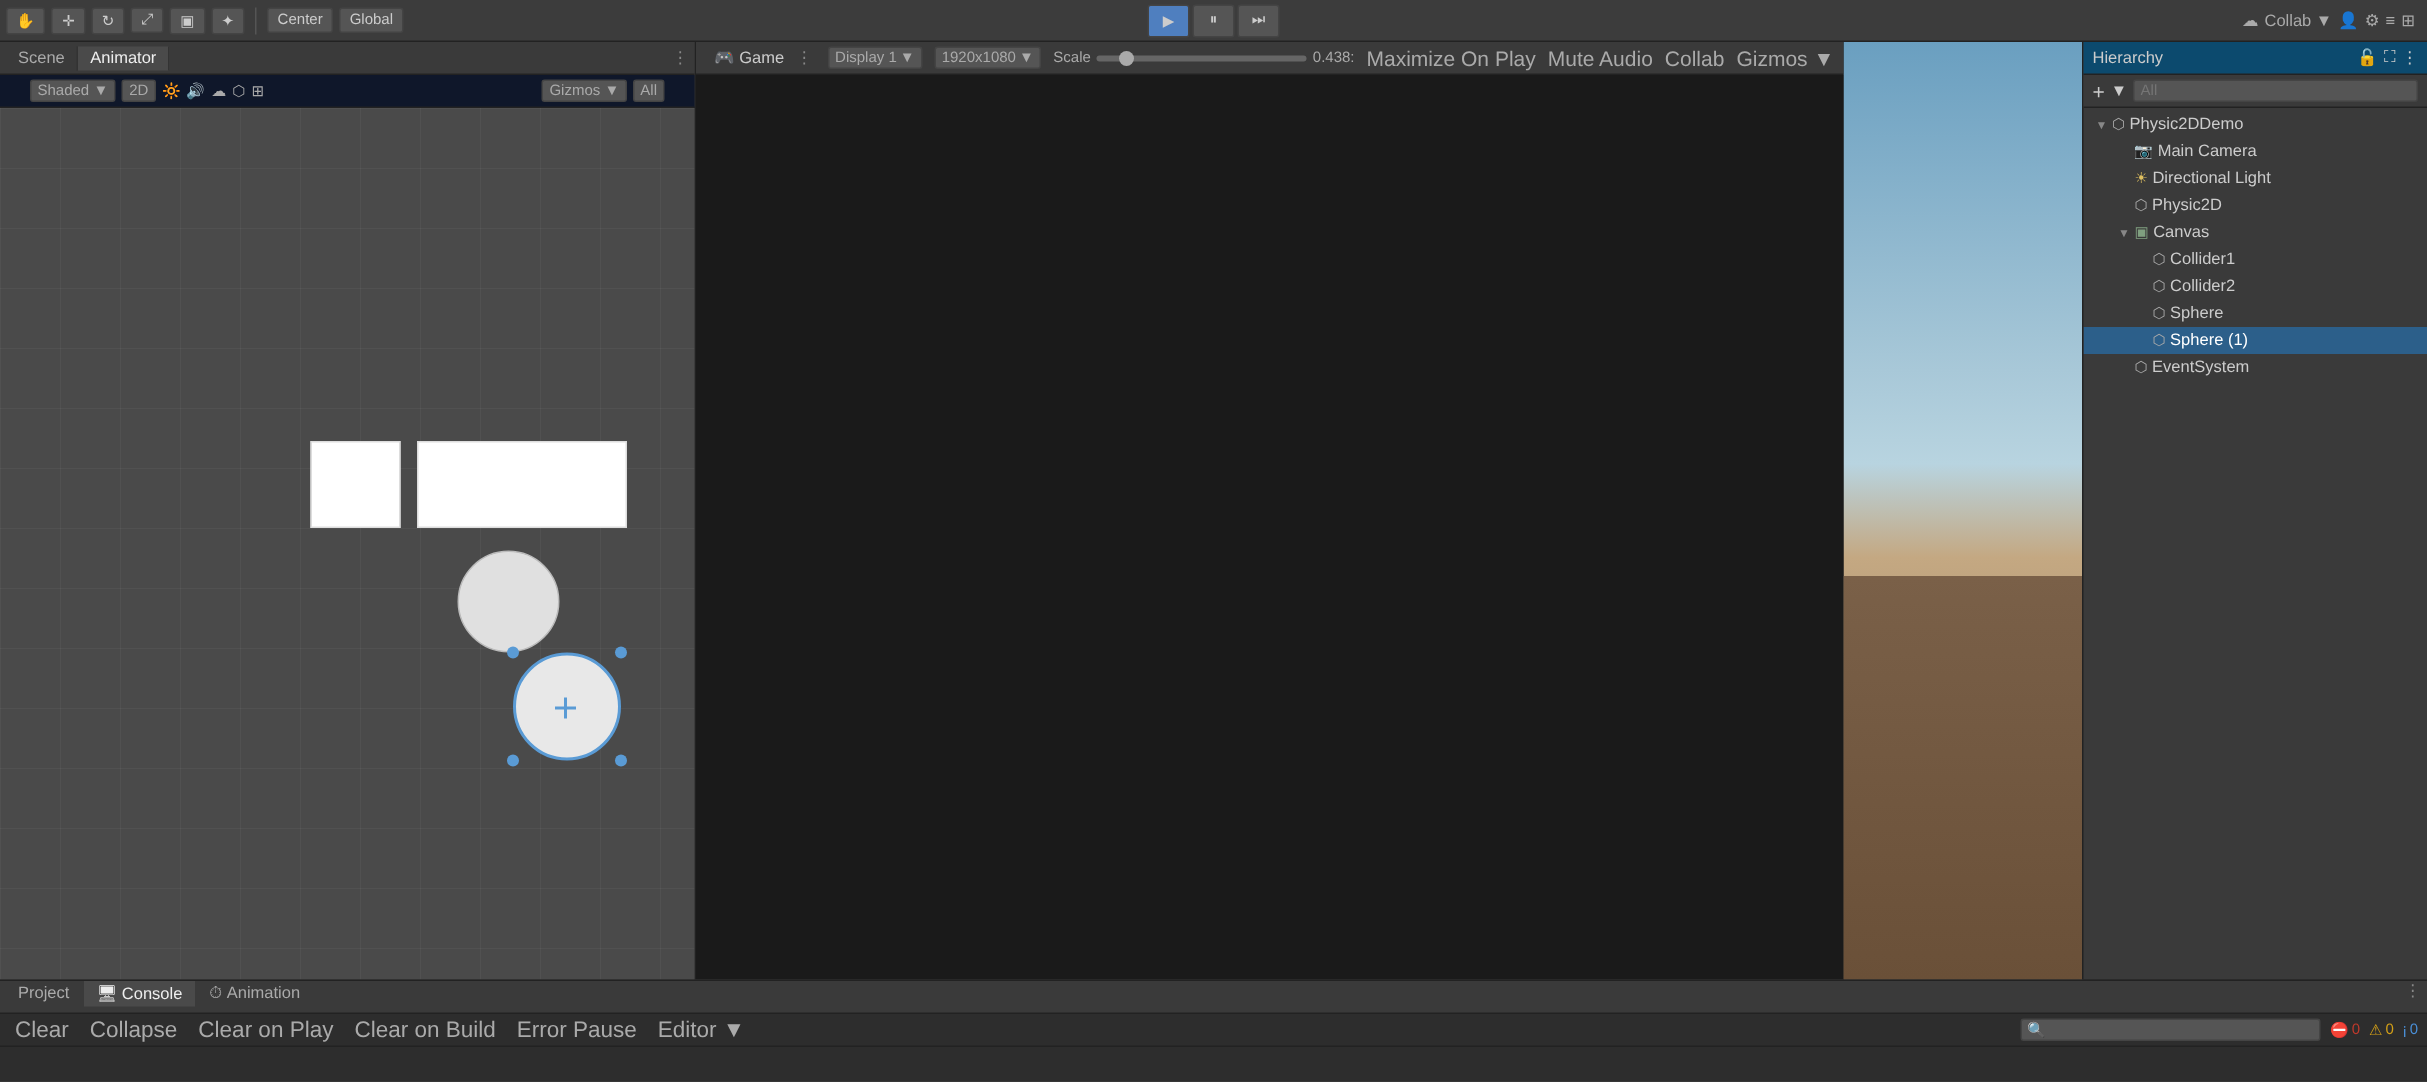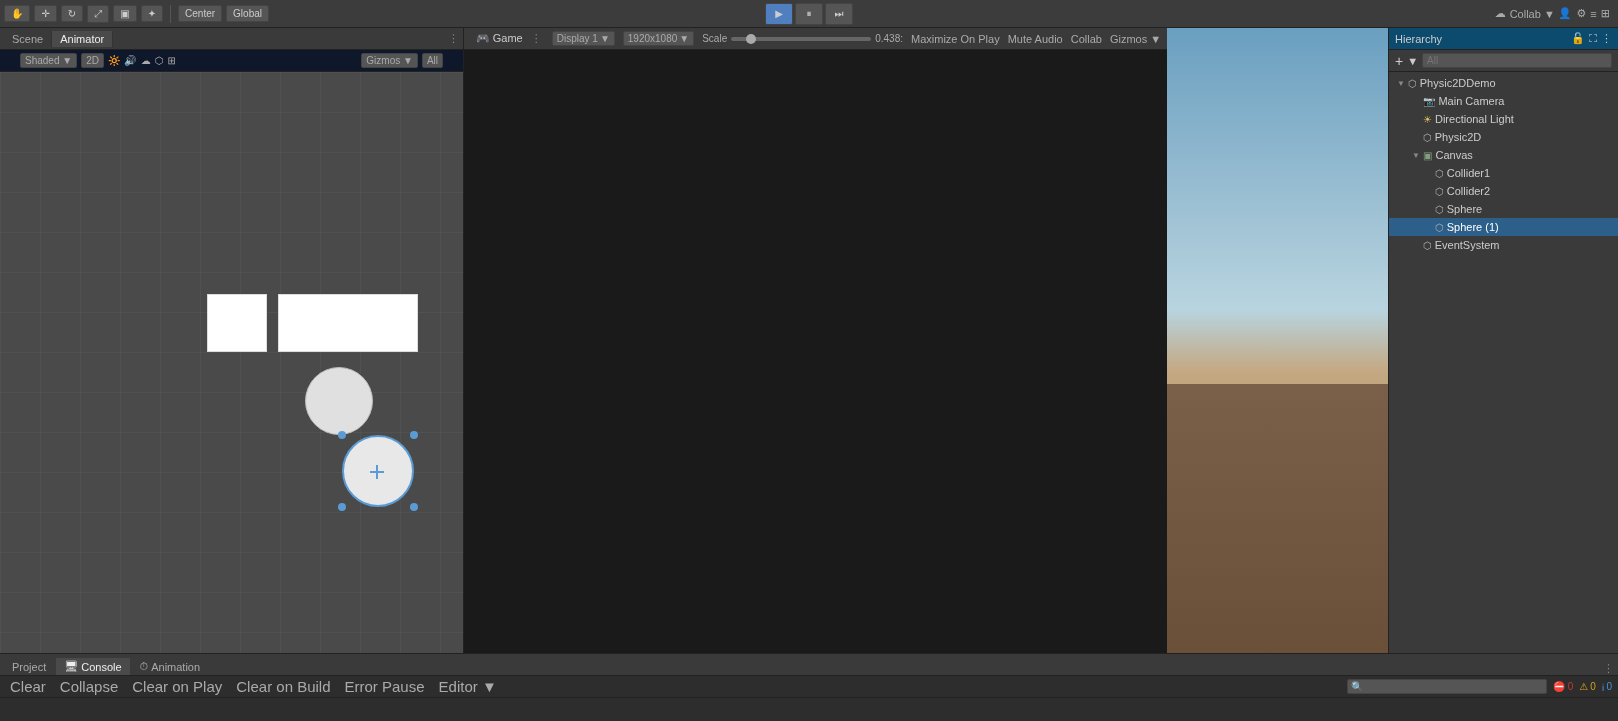--- a/index.html
+++ b/index.html
@@ -371,21 +371,21 @@
       height: 68px;
       background: #2d2d2d;
       border-top: 1px solid #222;
       display: flex;
       flex-direction: column;
       flex-shrink: 0;
     }
     .bottom-tabs {
       height: 22px;
       display: flex;
-      align-items: flex-end;
+      align-items: flex-start;
       background: #3a3a3a;
       border-bottom: 1px solid #222;
       padding: 0 4px;
       gap: 2px;
     }
     .bottom-tab {
       padding: 2px 8px;
       font-size: 11px;
       color: #aaa;
       cursor: pointer;
@@ -426,21 +426,21 @@
       background: #555;
       border: 1px solid #444;
       border-radius: 2px;
       padding: 1px 20px 1px 4px;
       color: #ccc;
       font-size: 10px;
       width: 200px;
     }
 
     .maximize-label {
-      font-size: 11px;
+      font-size: 14px;
       color: #aaa;
     }
   </style>
 </head>
 <body>
 
 <div class="top-toolbar" style="position:relative;">
 
   <button class="toolbar-btn">✋</button>
   <button class="toolbar-btn">✛</button>

